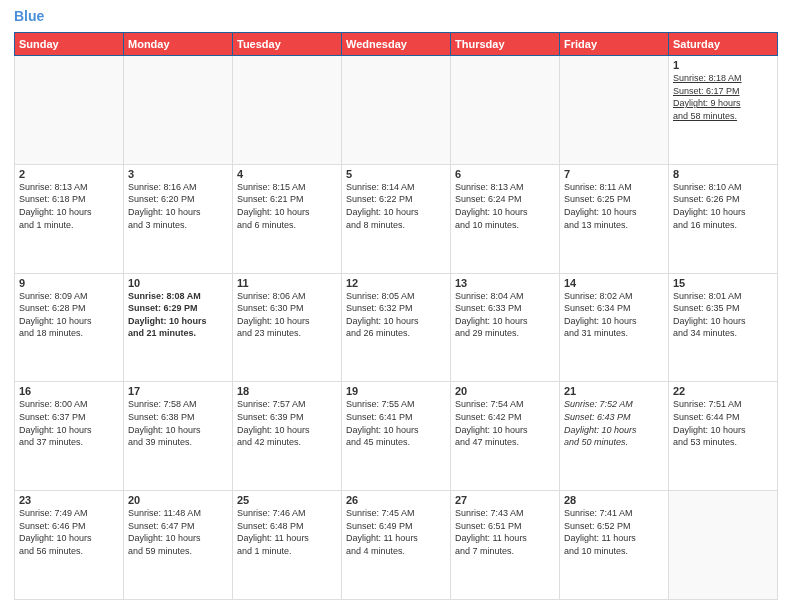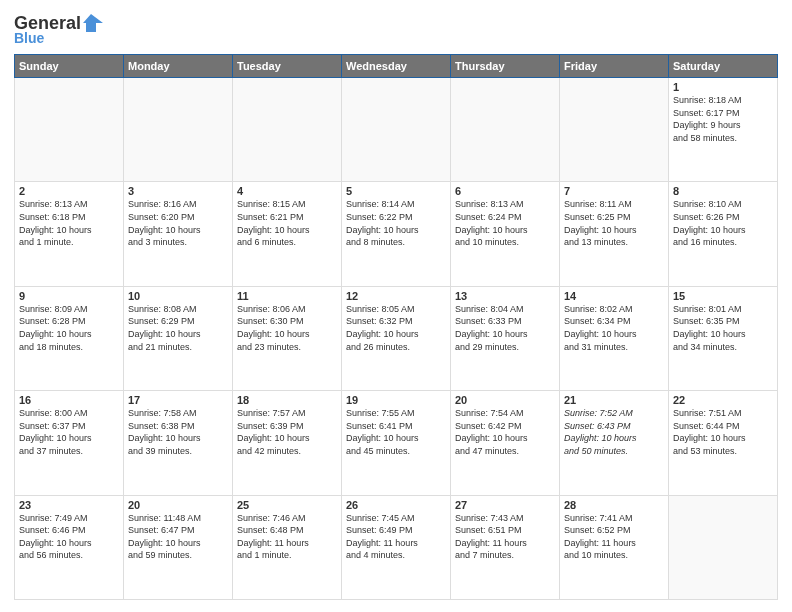--- a/index.html
+++ b/index.html
@@ -42,21 +42,21 @@
       color: #555;
     }
     .calendar {
       flex: 1;
       border: 1px solid #ccc;
       border-collapse: collapse;
       width: 100%;
       table-layout: fixed;
     }
     .calendar th {
-      background-color: #737373;
+      background-color: #ef4444;
       color: #fff;
       font-size: 11px;
       font-weight: bold;
       padding: 5px 4px;
       text-align: left;
       border: 1px solid #2060a0;
     }
     .calendar td {
       vertical-align: top;
       padding: 3px 4px;
@@ -85,26 +85,20 @@
       line-height: 1.4;
     }
   </style>
 </head>
 <body>
 
 <div class="page">
   <div class="header">
     <div class="logo">
 <div style="display:flex;flex-direction:column;align-items:flex-start;">
-  <div style="display:flex;align-items:center;gap:2px;">
-    <span style="font-size:18px;font-weight:bold;color:#333;">General</span>
-    <svg width="22" height="22" viewBox="0 0 22 22">
-      <polygon points="8,2 20,11 13,11 13,20 3,20 3,11 0,11" fill="#4a90d9"></polygon>
-    </svg>
-  </div>
   <span style="font-size:14px;font-weight:bold;color:#4a90d9;margin-top:-4px;">Blue</span>
 </div>
       </div>
     <div class="title-block">
       <div class="month-title"></div>
       <div class="subtitle"></div>
     </div>
   </div>
 
   <table class="calendar">
@@ -122,21 +116,21 @@
     <tbody id="calendar-body">
     <tr>
           <td class="empty"></td>
           <td class="empty"></td>
           <td class="empty"></td>
           <td class="empty"></td>
           <td class="empty"></td>
           <td class="empty"></td>
           <td>
             <span class="day-number">1</span>
-            <div class="day-info" style="white-space: pre-line;">Sunrise: 8:18 AM
+            <div class="day-info" style="white-space: pre-line; text-decoration: underline;">Sunrise: 8:18 AM
 Sunset: 6:17 PM
 Daylight: 9 hours
 and 58 minutes.</div>
           </td>
         </tr>
         <tr>
           <td>
             <span class="day-number">2</span>
             <div class="day-info" style="white-space: pre-line;">Sunrise: 8:13 AM
 Sunset: 6:18 PM
@@ -189,21 +183,21 @@
         <tr>
           <td>
             <span class="day-number">9</span>
             <div class="day-info" style="white-space: pre-line;">Sunrise: 8:09 AM
 Sunset: 6:28 PM
 Daylight: 10 hours
 and 18 minutes.</div>
           </td>
           <td>
             <span class="day-number">10</span>
-            <div class="day-info" style="white-space: pre-line;">Sunrise: 8:08 AM
+            <div class="day-info" style="white-space: pre-line; font-weight: bold;">Sunrise: 8:08 AM
 Sunset: 6:29 PM
 Daylight: 10 hours
 and 21 minutes.</div>
           </td>
           <td>
             <span class="day-number">11</span>
             <div class="day-info" style="white-space: pre-line;">Sunrise: 8:06 AM
 Sunset: 6:30 PM
 Daylight: 10 hours
 and 23 minutes.</div>

